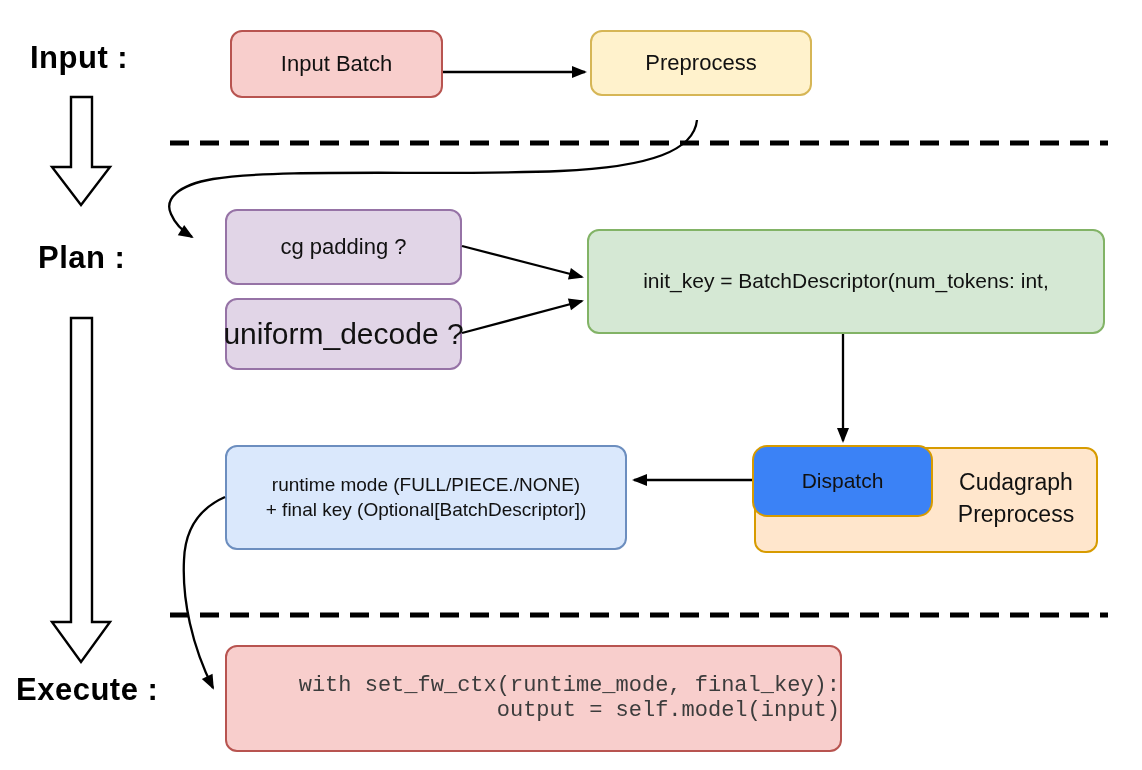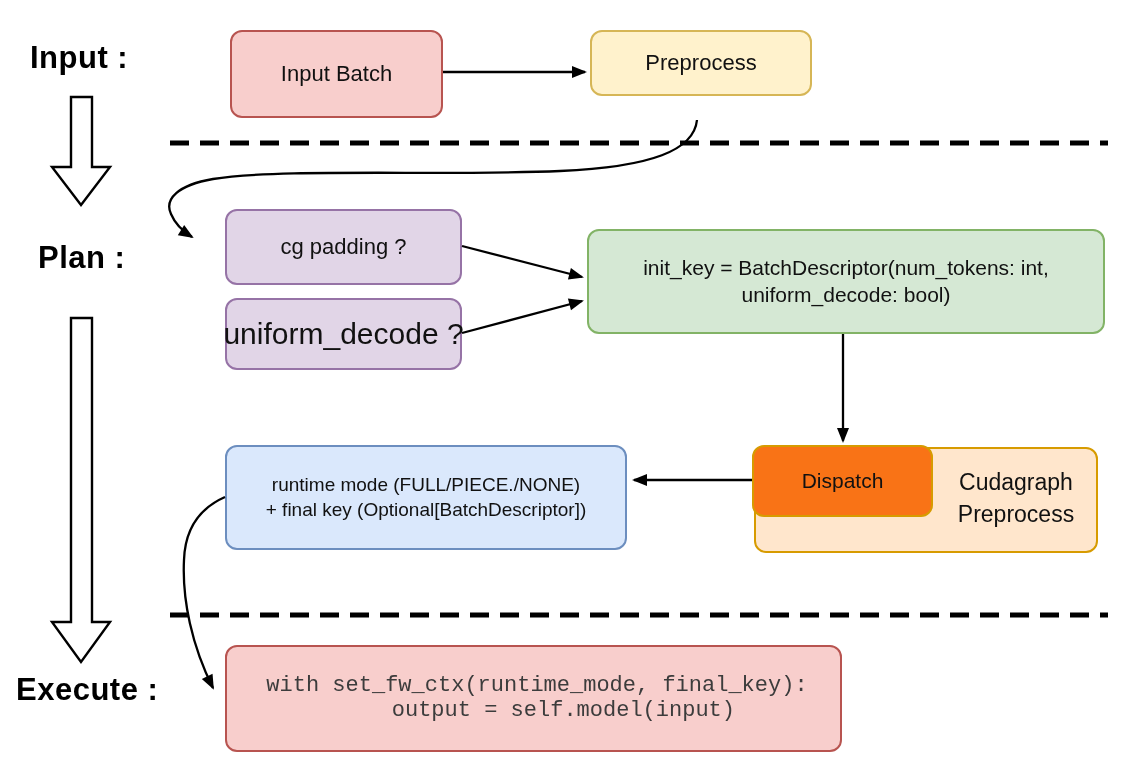--- a/index.html
+++ b/index.html
@@ -25,33 +25,33 @@
     display:flex;
     flex-direction:column;
     align-items:center;
     justify-content:center;
     text-align:center;
     color:#111111;
     box-sizing:border-box;
     line-height:1.28;
   }
   .node .ln{white-space:nowrap;}
-  #node-input-batch   {left:230px;top:30px;width:213px;height:88px;font-size:22px;z-index:2;}
+  #node-input-batch   {left:230px;top:30px;width:213px;height:68px;font-size:22px;z-index:2;}
   #node-preprocess    {left:590px;top:30px;width:222px;height:66px;font-size:22px;z-index:2;}
   #node-cg-padding    {left:225px;top:209px;width:237px;height:76px;font-size:22px;z-index:2;}
   #node-uniform-decode{left:225px;top:298px;width:237px;height:72px;font-size:30px;z-index:2;}
   #node-init-key      {left:587px;top:229px;width:518px;height:105px;font-size:21px;z-index:2;}
   #node-cudagraph     {left:754px;top:447px;width:344px;height:106px;z-index:2;}
   #node-dispatch      {left:752px;top:445px;width:181px;height:72px;font-size:21px;z-index:3;}
   #node-runtime-mode  {left:225px;top:445px;width:402px;height:105px;font-size:19px;z-index:2;}
   #node-execute-code  {
     left:225px;top:645px;width:617px;height:107px;
     font-family:"Liberation Mono","DejaVu Sans Mono",monospace;
     font-size:22px;color:#3c3c3c;
-    align-items:center;justify-content:center;
+    align-items:flex-end;justify-content:center;
     padding-left:7px;text-align:left;z-index:2;line-height:1.1;
   }
   #node-execute-code .ln{white-space:pre;}
   #cudagraph-text{
     position:absolute;left:935px;top:466px;width:162px;
     font-size:23px;color:#111;text-align:center;line-height:32px;z-index:4;
   }
   #arrow-layer{
     position:absolute;left:0;top:0;width:1142px;height:770px;
     z-index:5;pointer-events:none;
@@ -77,31 +77,30 @@
   <div class="node" id="node-cg-padding" style="background-color: rgb(225, 213, 231); border-color: rgb(150, 115, 166);">
     <span class="ln">cg padding ?</span>
   </div>
 
   <div class="node" id="node-uniform-decode" style="background-color: rgb(225, 213, 231); border-color: rgb(150, 115, 166);">
     <span class="ln">uniform_decode ?</span>
   </div>
 
   <div class="node" id="node-init-key" style="background-color: rgb(213, 232, 212); border-color: rgb(130, 179, 102);">
     <span class="ln">init_key = BatchDescriptor(num_tokens: int,</span>
-    <span class="ln">uniform_decode: bool)</span>
   </div>
 
   <div class="node" id="node-cudagraph" style="background-color: rgb(255, 230, 204); border-color: rgb(215, 155, 0);">
   </div>
   <div id="cudagraph-text">
     <div class="ln">Cudagraph</div>
     <div class="ln">Preprocess</div>
   </div>
 
-  <div class="node" id="node-dispatch" style="background-color: #f97316; border-color: rgb(215, 155, 0);">
+  <div class="node" id="node-dispatch" style="background-color: #3b82f6; border-color: rgb(215, 155, 0); border-radius: 15px;">
     <span class="ln">Dispatch</span>
   </div>
 
   <div class="node" id="node-runtime-mode" style="background-color: rgb(218, 232, 252); border-color: rgb(108, 142, 191);">
     <span class="ln">runtime mode (FULL/PIECE./NONE)</span>
     <span class="ln">+ final key (Optional[BatchDescriptor])</span>
   </div>
 
   <div class="node" id="node-execute-code" style="background-color: rgb(248, 206, 204); border-color: rgb(184, 84, 80);">
     <span class="ln">with set_fw_ctx(runtime_mode, final_key):</span>

